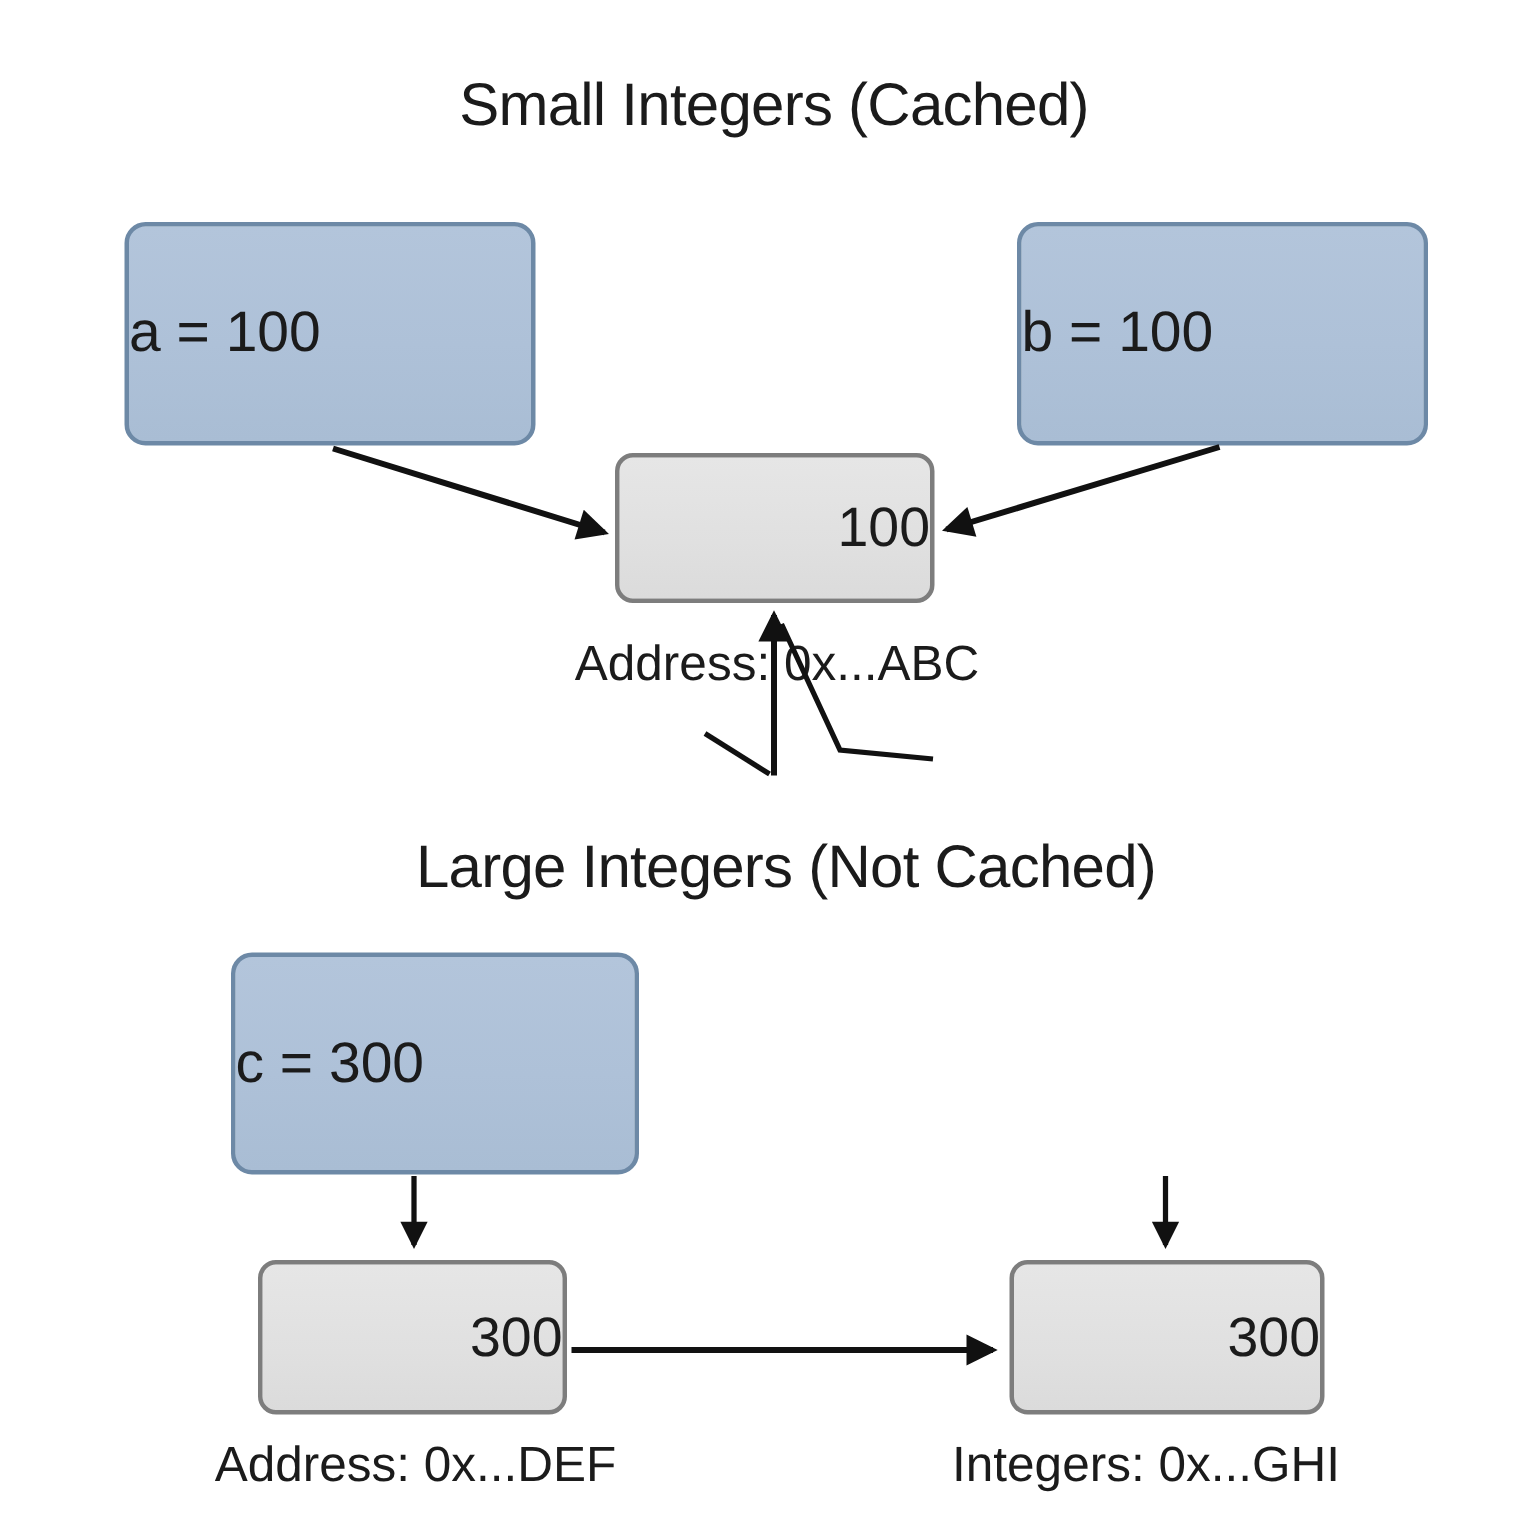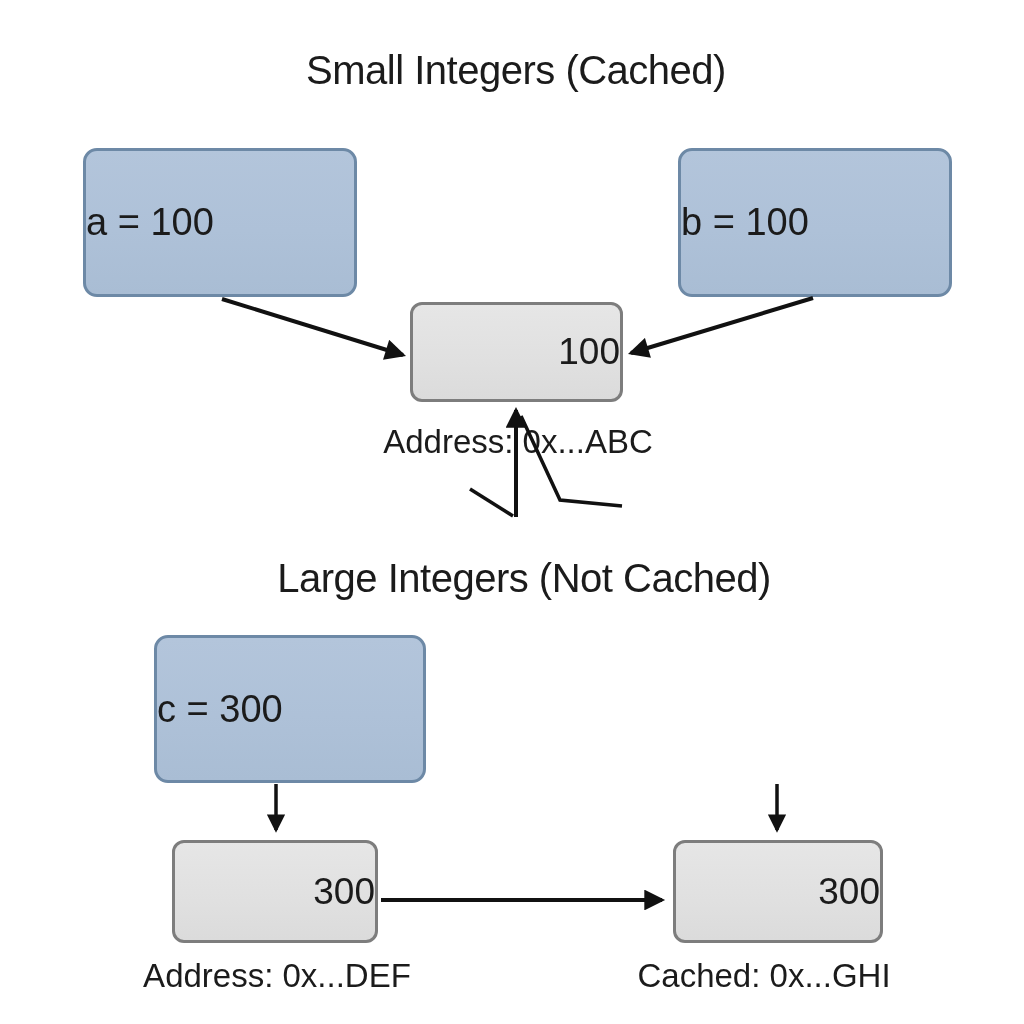--- a/index.html
+++ b/index.html
@@ -112,21 +112,21 @@
   <div class="value-box" id="box-300-left">
     <span>300</span>
   </div>
 
   <div class="value-box" id="box-300-right">
     <span>300</span>
   </div>
 
   <div class="address-label" id="addr-def">Address: 0x...DEF</div>
 
-  <div class="address-label" id="addr-ghi">Cached: 0x...GHI</div>
+  <div class="address-label" id="addr-ghi">Integers: 0x...GHI</div>
 
   <svg class="arrow-layer" viewBox="0 0 1024 1024">
     <defs>
       <marker id="ah" viewBox="0 0 10 10" refX="8.5" refY="5" markerWidth="6" markerHeight="5.2" orient="auto-start-reverse">
         <path d="M 0 0 L 10 5 L 0 10 z" fill="#111111"></path>
       </marker>
     </defs>
 
     <line x1="222" y1="299" x2="403" y2="355" stroke="#111111" stroke-width="4" marker-end="url(#ah)"></line>
 

